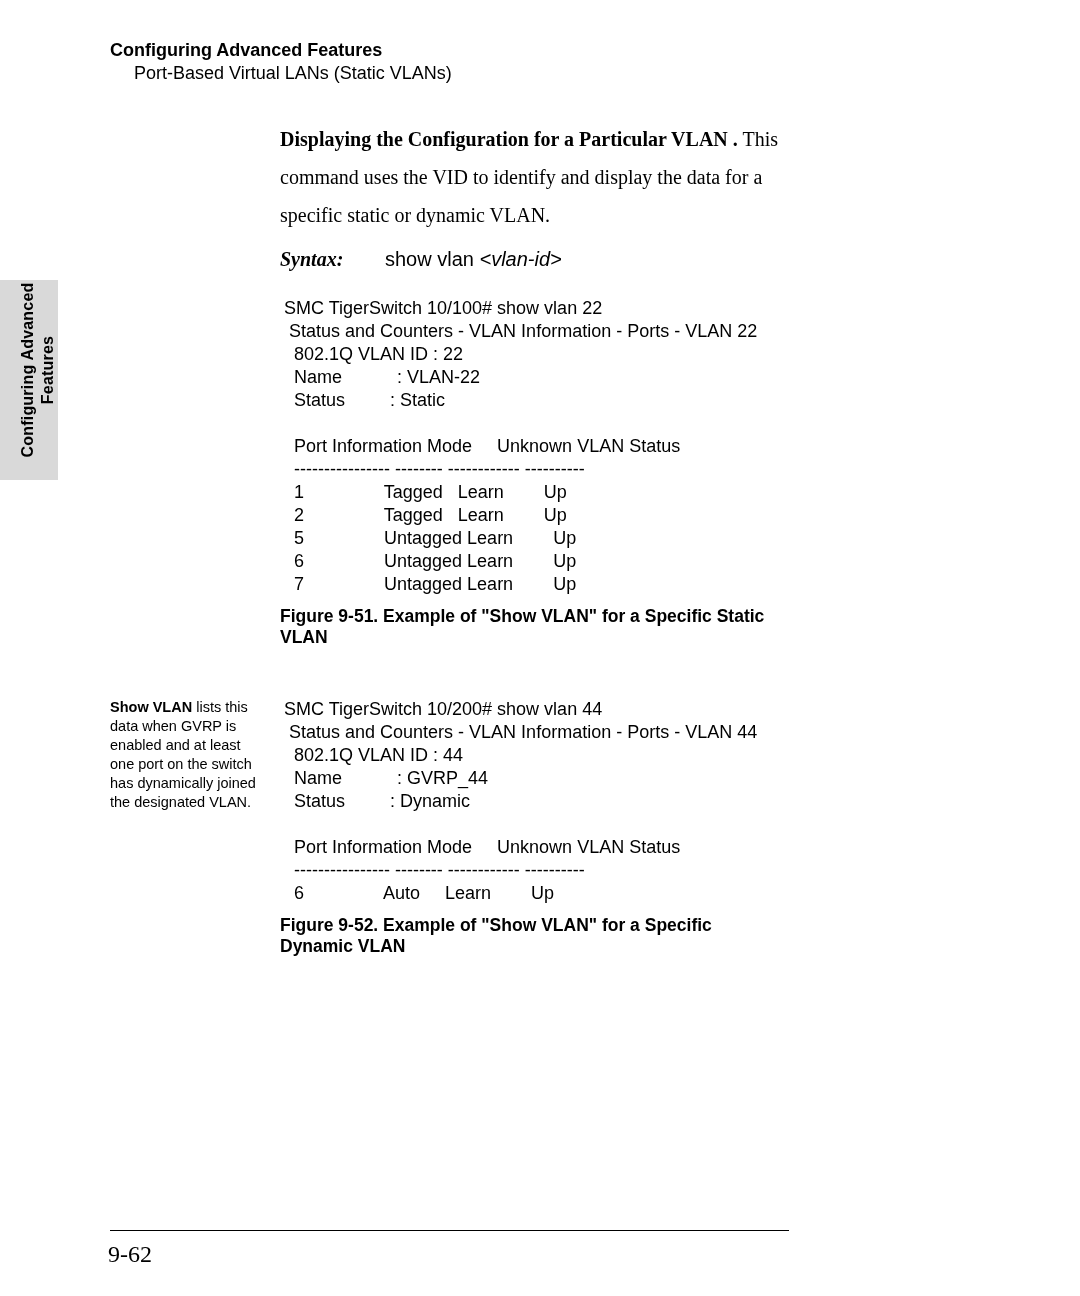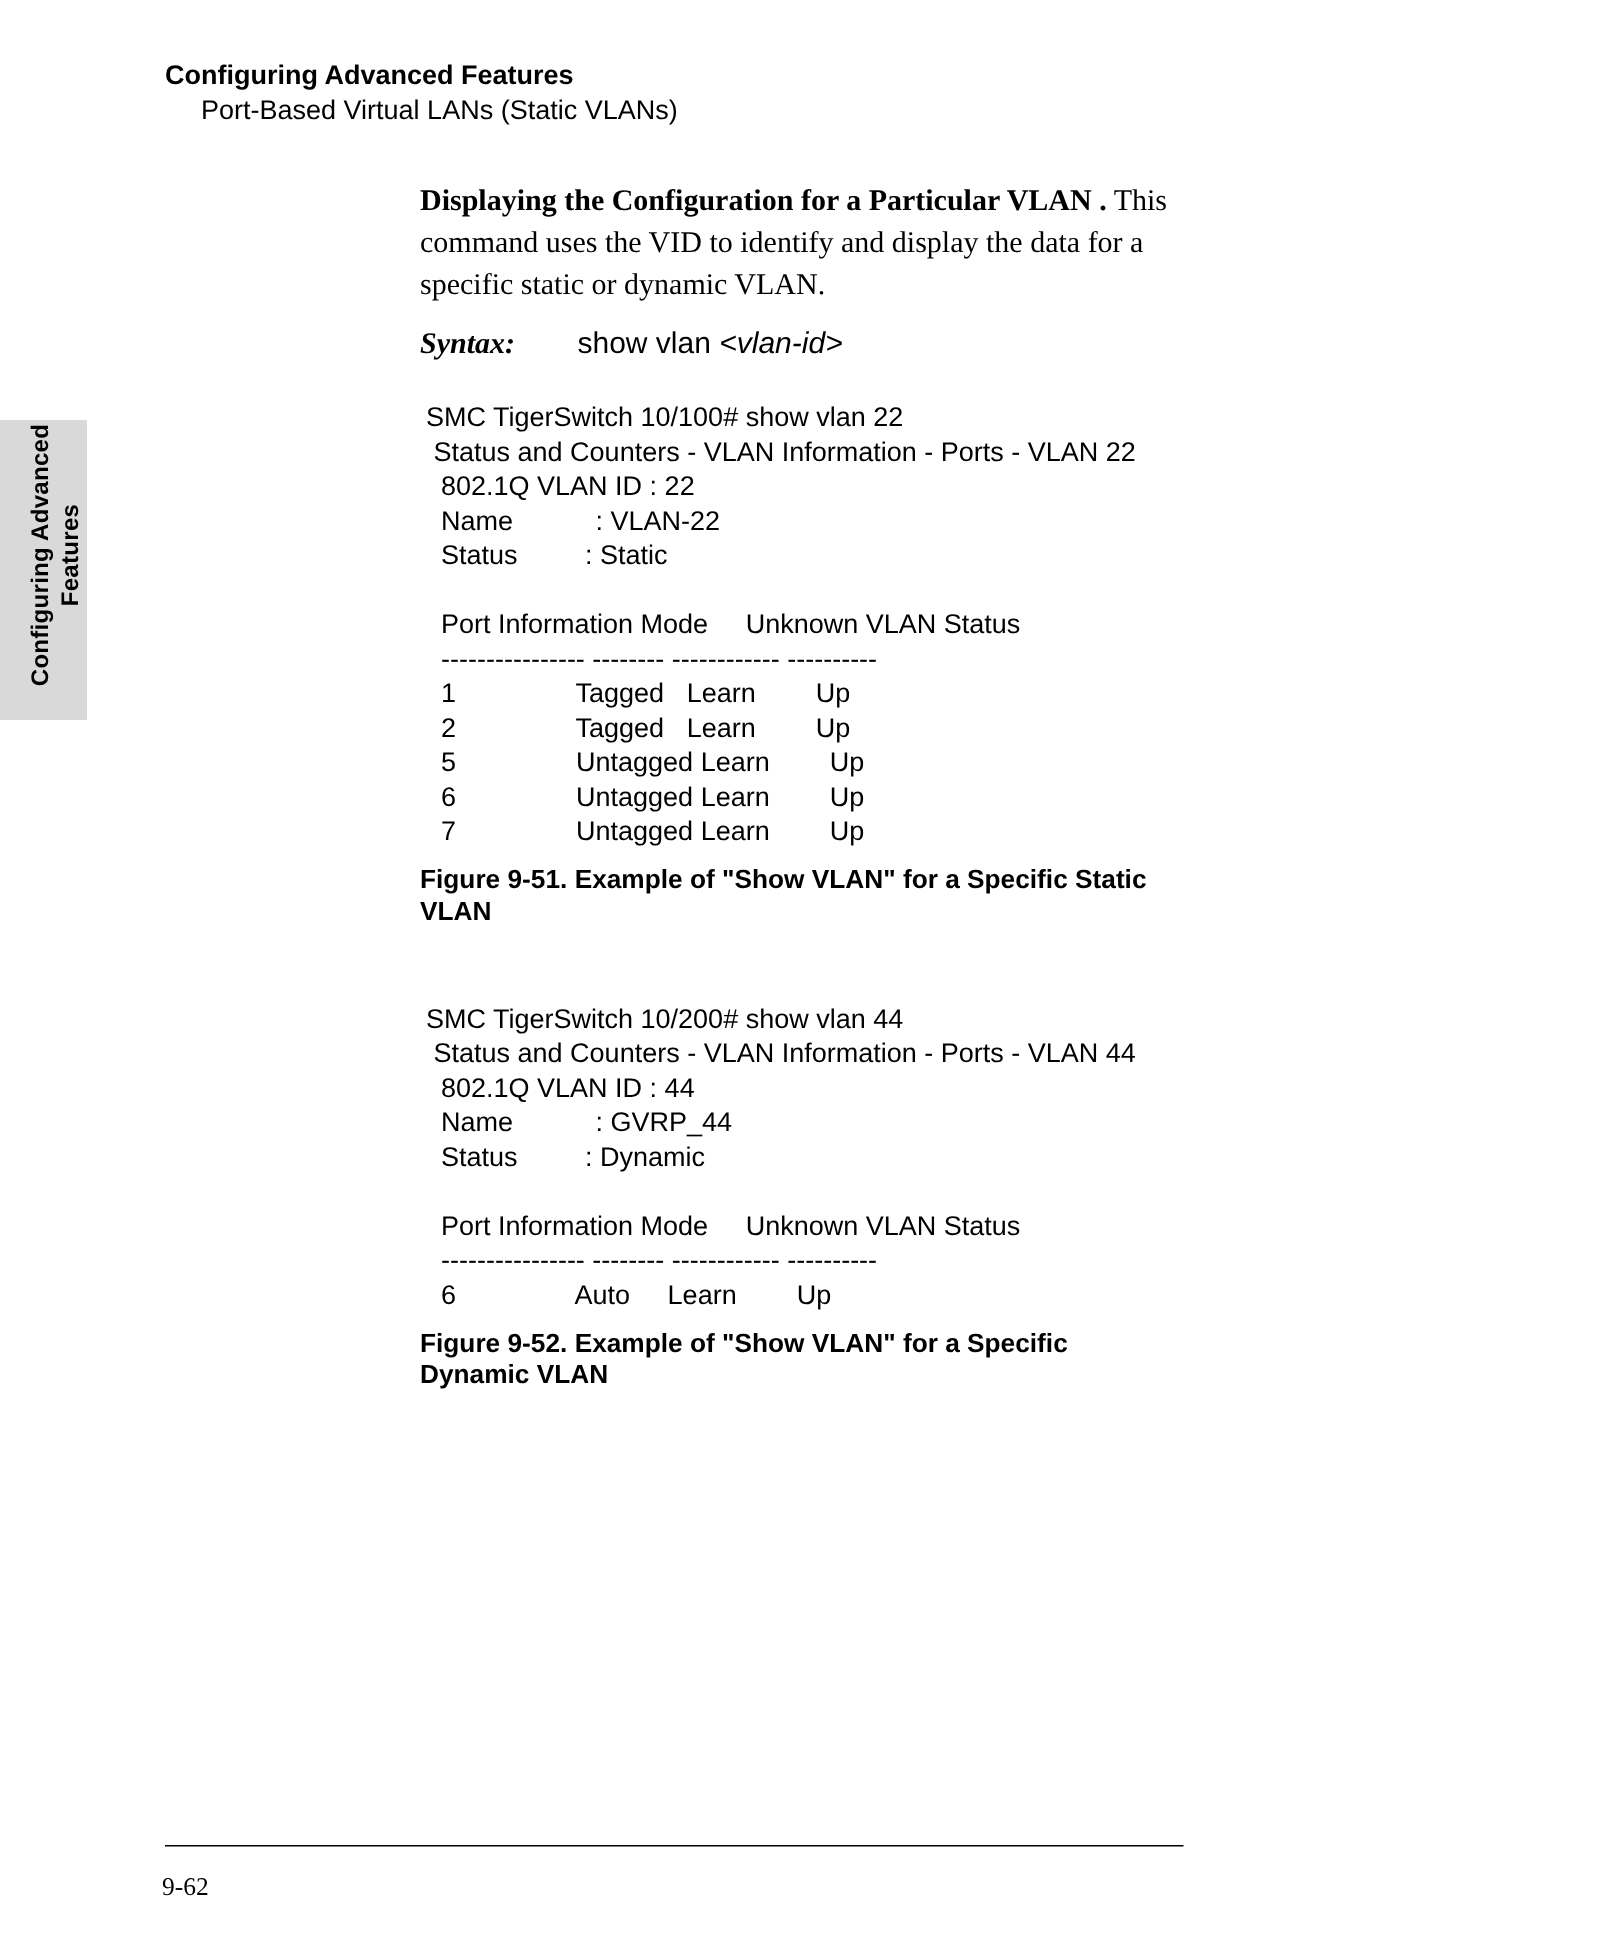--- a/index.html
+++ b/index.html
@@ -54,21 +54,21 @@
     text-align: center;
   }
   
   .body-col {
     margin-left: 170px;
     margin-top: 36px;
   }
   .para-serif {
     font-family: "Century Schoolbook", "Times New Roman", serif;
     font-size: 20px;
-    line-height: 28px;
+    line-height: 38px;
     margin: 0 0 14px 0;
   }
   .para-serif .lead {
     font-weight: 700;
   }
   .syntax-row {
     font-size: 20px;
     margin-top: 4px;
     margin-bottom: 26px;
   }
@@ -120,21 +120,21 @@
     left: 110px;
     right: 95px;
     bottom: 65px;
     border-top: 1px solid #000;
   }
   .page-num {
     position: absolute;
     left: 108px;
     bottom: 28px;
     font-family: "Century Schoolbook", "Times New Roman", serif;
-    font-size: 17px;
+    font-size: 24px;
   }
 </style>
 </head>
 <body>
 
 <div class="page">
 
   <div class="hdr-bold">Configuring Advanced Features</div>
   <div class="hdr-sub">Port-Based Virtual LANs (Static VLANs)</div>
 
@@ -165,20 +165,23 @@
   1                Tagged   Learn        Up
   2                Tagged   Learn        Up
   5                Untagged Learn        Up
   6                Untagged Learn        Up
   7                Untagged Learn        Up</pre>
     <div class="fig-caption">Figure 9-51.  Example of "Show VLAN" for a Specific Static VLAN</div>
 
     <div class="section-gap"></div>
 
     <div class="two-col">
+      <div class="margin-note">
+        <span class="b">Show VLAN</span><span> lists this data when GVRP is enabled and at least one port on the switch has dynamically joined the designated VLAN.</span>
+      </div>
       <pre class="terminal">SMC TigerSwitch 10/200# show vlan 44
  Status and Counters - VLAN Information - Ports - VLAN 44
   802.1Q VLAN ID : 44
   Name           : GVRP_44
   Status         : Dynamic
 
   Port Information Mode     Unknown VLAN Status
   ---------------- -------- ------------ ----------
   6                Auto     Learn        Up</pre>
       <div class="fig-caption">Figure 9-52.  Example of "Show VLAN" for a Specific Dynamic VLAN</div>

